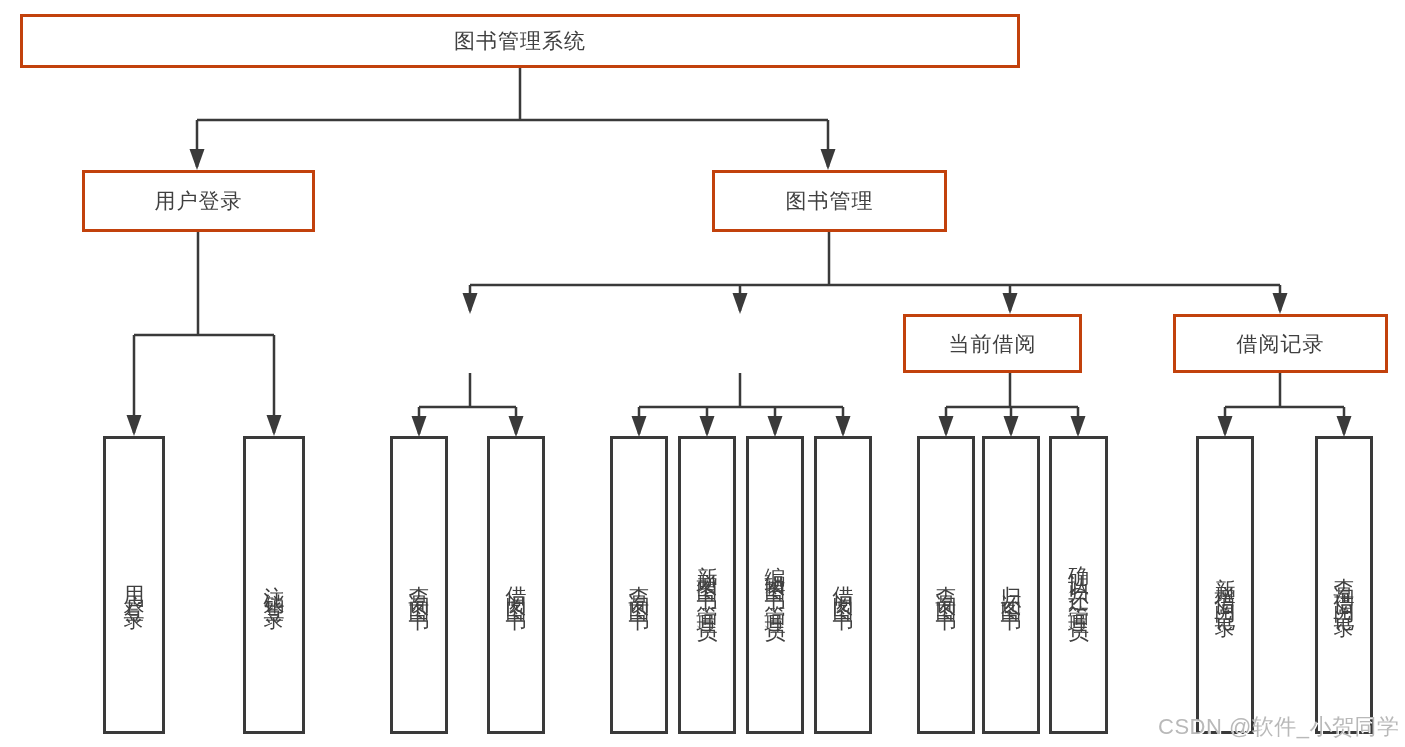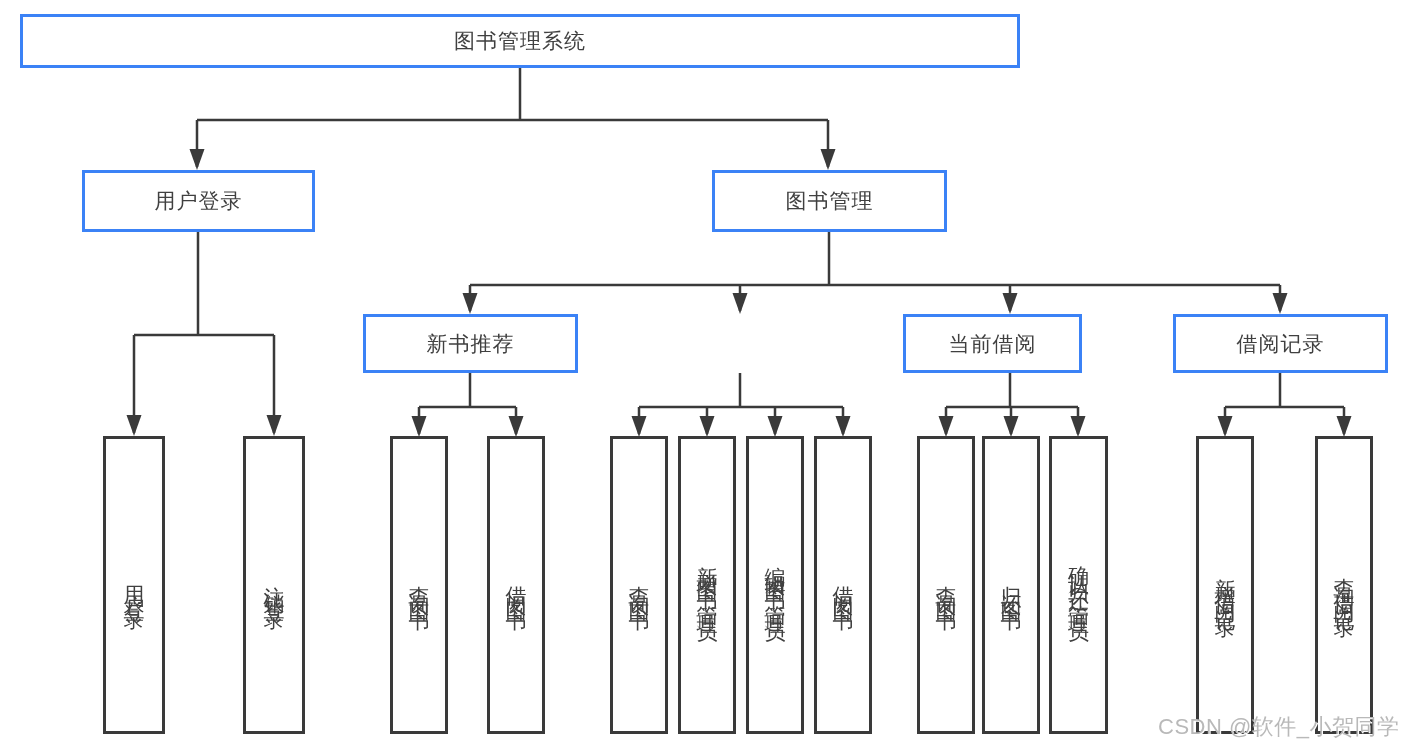--- a/index.html
+++ b/index.html
@@ -9,21 +9,21 @@
     background:#ffffff;
     overflow:hidden;
     font-family:"Liberation Sans","DejaVu Sans",sans-serif;
     color:#404040;
   }
   .connectors{position:absolute;left:0;top:0;z-index:1;}
   .node{
     position:absolute;
     box-sizing:border-box;
     background:#ffffff;
-    border:3px solid #3b82f6;
+    border:3px solid #c2410c;
     display:flex;align-items:center;justify-content:center;
     z-index:2;
     font-size:21px;
     letter-spacing:1px;
     color:#404040;
   }
   .leaf{
     position:absolute;
     box-sizing:border-box;
     background:#ffffff;
@@ -122,23 +122,20 @@
     <span>图书管理系统</span>
   </div>
 
   <div class="node n-l2-0">
     <span>用户登录</span>
   </div>
   <div class="node n-l2-1">
     <span>图书管理</span>
   </div>
 
-  <div class="node n-l3-0">
-    <span>新书推荐</span>
-  </div>
   <div class="node n-l3-2">
     <span>当前借阅</span>
   </div>
   <div class="node n-l3-3">
     <span>借阅记录</span>
   </div>
 
   <div class="leaf lf lf-r1a">
     <span class="vtext">用户登录</span>
   </div>

